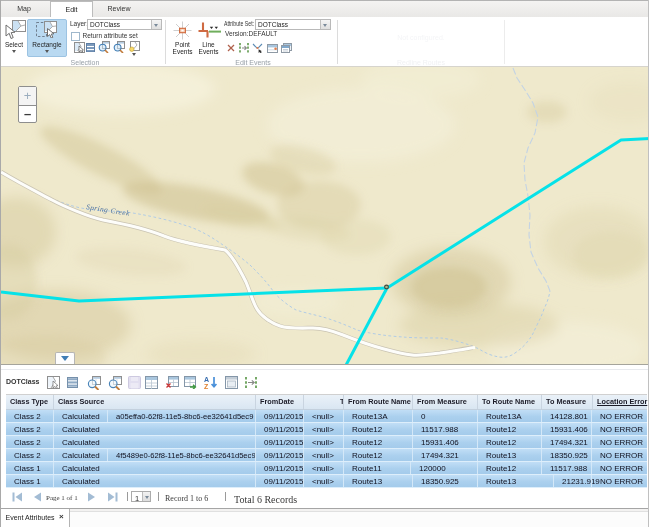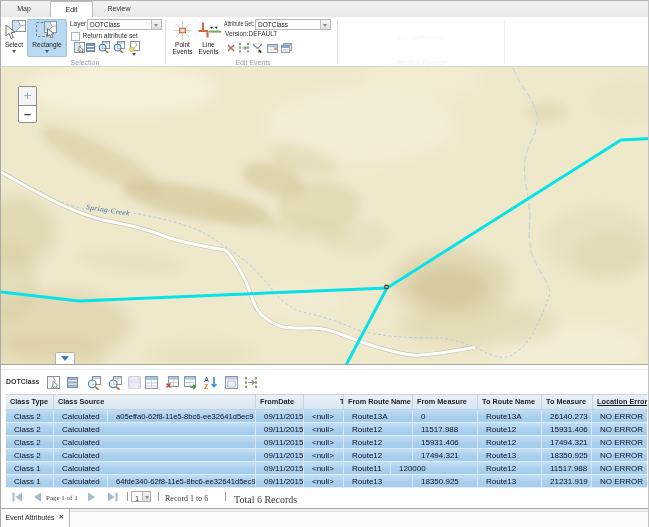--- a/index.html
+++ b/index.html
@@ -323,21 +323,21 @@
       </div>
       <div class="grow">
         <div class="gc" style="left:0;width:47px;border-left:none;">Class 2</div>
         <div class="gc" style="left:47px;width:54px;">Calculated</div>
         <div class="gc" style="left:101px;width:148px;font-size:7.6px;">a05effa0-62f8-11e5-8bc6-ee32641d5ec9</div>
         <div class="gc" style="left:249px;width:48px;">09/11/2015</div>
         <div class="gc" style="left:297px;width:40px;">&lt;null&gt;</div>
         <div class="gc" style="left:337px;width:69px;">Route13A</div>
         <div class="gc" style="left:406px;width:65px;">0</div>
         <div class="gc" style="left:471px;width:64px;">Route13A</div>
-        <div class="gc" style="left:535px;width:50px;">26140.273</div>
+        <div class="gc" style="left:535px;width:50px;">14128.801</div>
         <div class="gc" style="left:585px;width:56px;">NO ERROR</div>
       </div>
       <div class="grow">
         <div class="gc" style="left:0;width:47px;border-left:none;">Class 2</div>
         <div class="gc" style="left:47px;width:54px;">Calculated</div>
         <div class="gc" style="left:249px;width:48px;">09/11/2015</div>
         <div class="gc" style="left:297px;width:40px;">&lt;null&gt;</div>
         <div class="gc" style="left:337px;width:69px;">Route12</div>
         <div class="gc" style="left:406px;width:65px;">11517.988</div>
         <div class="gc" style="left:471px;width:64px;">Route12</div>
@@ -351,49 +351,49 @@
         <div class="gc" style="left:297px;width:40px;">&lt;null&gt;</div>
         <div class="gc" style="left:337px;width:69px;">Route12</div>
         <div class="gc" style="left:406px;width:65px;">15931.406</div>
         <div class="gc" style="left:471px;width:64px;">Route12</div>
         <div class="gc" style="left:535px;width:50px;">17494.321</div>
         <div class="gc" style="left:585px;width:56px;">NO ERROR</div>
       </div>
       <div class="grow">
         <div class="gc" style="left:0;width:47px;border-left:none;">Class 2</div>
         <div class="gc" style="left:47px;width:54px;">Calculated</div>
+        <div class="gc" style="left:101px;width:148px;font-size:7.6px;">4f5489e0-62f8-11e5-8bc6-ee32641d5ec9</div>
         <div class="gc" style="left:249px;width:48px;">09/11/2015</div>
         <div class="gc" style="left:297px;width:40px;">&lt;null&gt;</div>
         <div class="gc" style="left:337px;width:69px;">Route12</div>
         <div class="gc" style="left:406px;width:65px;">17494.321</div>
         <div class="gc" style="left:471px;width:64px;">Route13</div>
         <div class="gc" style="left:535px;width:50px;">18350.925</div>
         <div class="gc" style="left:585px;width:56px;">NO ERROR</div>
       </div>
       <div class="grow">
         <div class="gc" style="left:0;width:47px;border-left:none;">Class 1</div>
         <div class="gc" style="left:47px;width:54px;">Calculated</div>
         <div class="gc" style="left:249px;width:48px;">09/11/2015</div>
         <div class="gc" style="left:297px;width:40px;">&lt;null&gt;</div>
         <div class="gc" style="left:337px;width:69px;">Route11</div>
-        <div class="gc" style="left:384px;width:65px;">120000</div>
+        <div class="gc" style="left:404px;width:65px;">120000</div>
         <div class="gc" style="left:471px;width:64px;">Route12</div>
         <div class="gc" style="left:535px;width:50px;">11517.988</div>
         <div class="gc" style="left:585px;width:56px;">NO ERROR</div>
       </div>
       <div class="grow">
         <div class="gc" style="left:0;width:47px;border-left:none;">Class 1</div>
         <div class="gc" style="left:47px;width:54px;">Calculated</div>
-        <div class="gc" style="left:101px;width:148px;font-size:7.6px;">64fde340-62f8-11e5-8bc6-ee32641d5ec9</div>
         <div class="gc" style="left:249px;width:48px;">09/11/2015</div>
         <div class="gc" style="left:297px;width:40px;">&lt;null&gt;</div>
         <div class="gc" style="left:337px;width:69px;">Route13</div>
         <div class="gc" style="left:406px;width:65px;">18350.925</div>
         <div class="gc" style="left:471px;width:64px;">Route13</div>
-        <div class="gc" style="left:535px;width:50px;">21231.919</div>
+        <div class="gc" style="left:547px;width:50px;">21231.919</div>
         <div class="gc" style="left:585px;width:56px;">NO ERROR</div>
       </div>
     </div>
 
     <svg class="abs" style="left:11px;top:126px;" width="10" height="10" viewBox="0 0 10 10">
       <rect x="0.5" y="0.5" width="2" height="9" fill="#a3bcd4"></rect>
       <polygon points="10,0.5 10,9.5 3.5,5" fill="#a3bcd4"></polygon>
     </svg>
     <svg class="abs" style="left:32px;top:126px;" width="9" height="10" viewBox="0 0 9 10">
       <polygon points="8,0.5 8,9.5 1,5" fill="#a3bcd4"></polygon>

